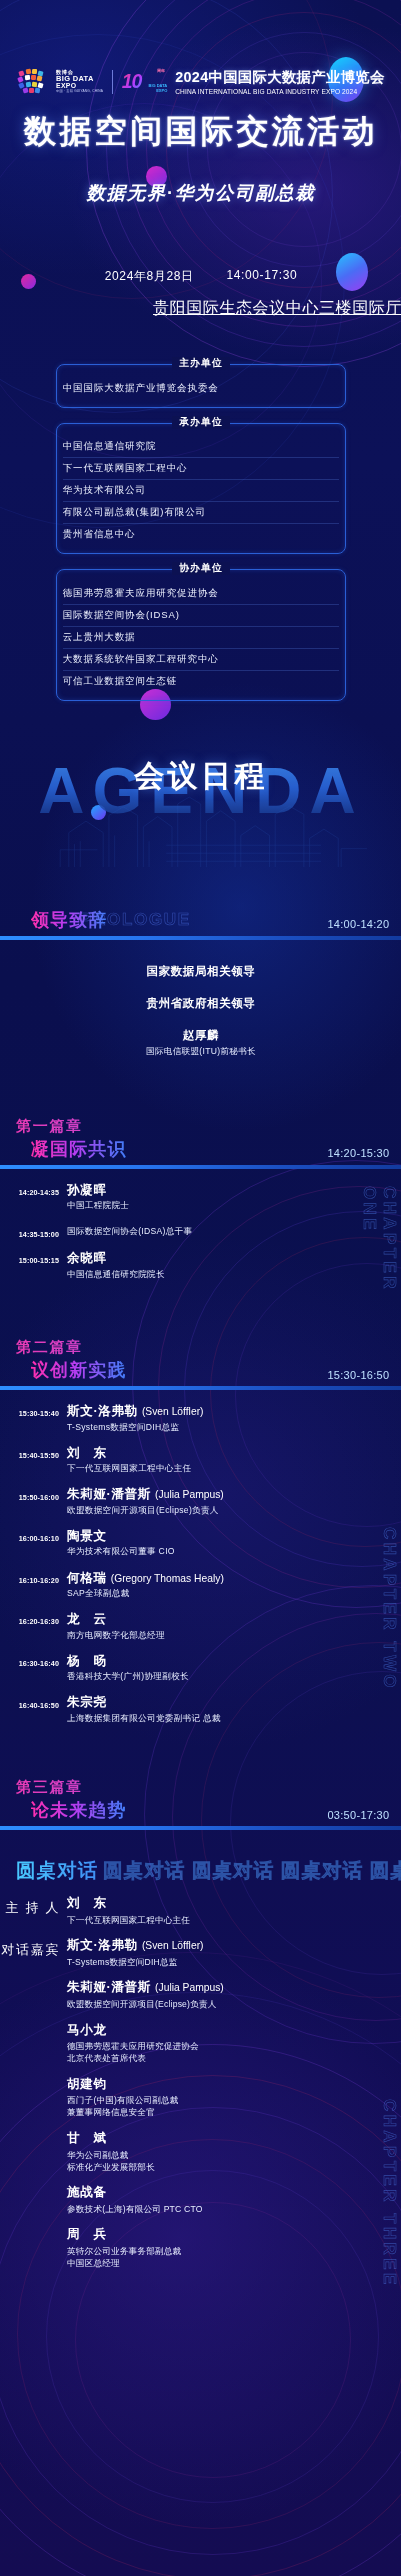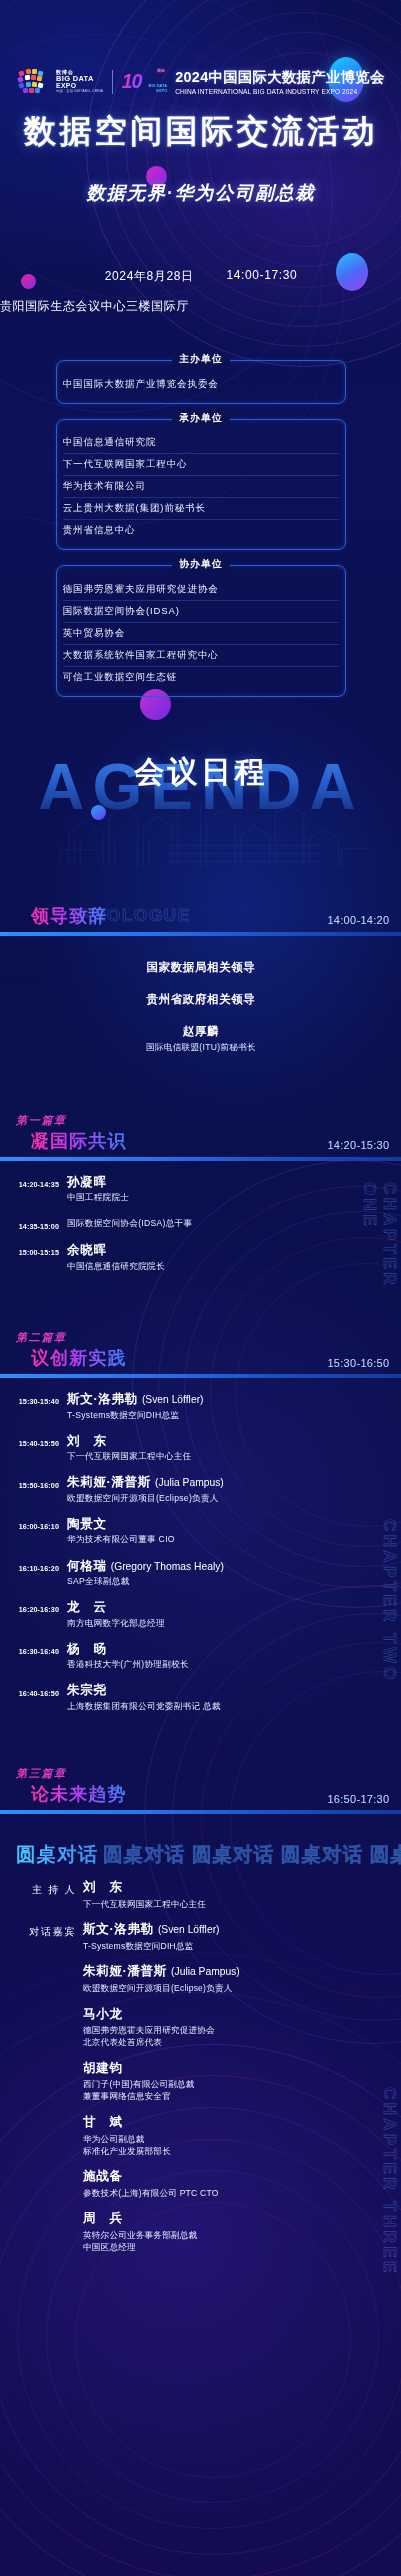--- a/index.html
+++ b/index.html
@@ -71,21 +71,21 @@
     text-shadow: 0 0 9.2px rgba(110,150,255,.6);
     white-space: nowrap;
   }
   .slogan .dot { font-style: normal; }
 
   
   .datetime {
     margin-top: 63px; text-align: center; font-size: 12px; letter-spacing: 0.6px;
     display:flex; justify-content:center; gap: 33px;
   }
-  .venue { margin-top: 12.6px; text-align: left; font-size: 12px; letter-spacing: 0.6px; }
+  .venue { margin-top: 12.6px; text-align: right; font-size: 16px; letter-spacing: 0.6px; text-decoration: underline; }
 
   
   .orgs { margin-top: 45px; padding: 0 56px; position: relative; z-index: 3;}
   .org-block { position: relative; margin-bottom: 15px; }
   .org-head {
     position: absolute; top: -6.9px; left: 0; right: 0;
     text-align: center; font-size: 9.8px; font-weight: bold; letter-spacing: 1.1px;
     z-index: 2;
   }
   .org-head span {
@@ -117,25 +117,24 @@
   .agenda-cn {
     position: relative; z-index: 2;
     font-size: 30px; font-weight: bold; letter-spacing: 3.4px;
     text-shadow: 0 0 10.3px rgba(80,140,255,.6);
   }
 
   
   .section { position: relative; margin-top: 17px; }
   .sec-head { position: relative; padding: 0 9.2px 0 16px; }
   .sec-chapter {
-    font-size: 11px; font-weight: bold; letter-spacing: 1.7px;
+    font-size: 15px; font-weight: bold; letter-spacing: 1.7px;
     background: linear-gradient(90deg,#e93ab5 0%,#9a4ff0 55%,#4f7ef5 100%);
     -webkit-background-clip: text; background-clip: text; color: transparent;
     margin-bottom: 1.1px;
-    font-style: italic;
   }
   .sec-title-row { display: flex; align-items: flex-end; justify-content: space-between; position: relative; }
   .sec-title {
     font-size: 18px; font-weight: bold; letter-spacing: 1.1px;
     background: linear-gradient(90deg,#ff2fae 0%,#b63cf0 45%,#3f7ef8 100%);
     -webkit-background-clip: text; background-clip: text; color: transparent;
     position: relative; z-index: 3; margin-left: 15px;
   }
   .sec-ghost {
     position: absolute; left: 72px; bottom: 1.1px; z-index: 1;
@@ -187,21 +186,21 @@
   }
   .rt-repeat {
     position: absolute; left: 103px; top: 0; white-space: nowrap;
     font-size: 19.5px; font-weight: bold; letter-spacing: 1.1px;
     color: transparent; -webkit-text-stroke: 0.6px rgba(70,140,235,.55);
   }
   .rt-list { padding: 8px 0 34px 0; }
   .rt-row { display: flex; align-items: flex-start; padding-bottom: 11.5px; }
   .rt-label {
     width: 67px; flex: 0 0 67px; text-align: right; padding-right: 6.9px;
-    font-size: 10px; letter-spacing: 1.7px; padding-top: 4px; margin-left: 16px;
+    font-size: 13px; letter-spacing: 1.7px; padding-top: 4px;
   }
   .rt-body { flex: 1; }
   .rt-name { font-size: 12.6px; font-weight: bold; letter-spacing: 0.6px; }
   .rt-name .en { font-size: 10.3px; font-weight: normal; letter-spacing: 0; }
   .rt-role { font-size: 8.6px; color: #e8eeff; letter-spacing: 0.2px; margin-top: 1.7px; line-height: 1.4; }
   .rt-role div { white-space: pre-line; }
 
   .skyline { position: absolute; left:0; right:0; bottom:0; height: 149px; opacity: .35; pointer-events:none; }
 </style>
 </head>
@@ -311,31 +310,31 @@
         <div class="org-item">中国国际大数据产业博览会执委会</div>
       </div>
     </div>
 
     <div class="org-block">
       <div class="org-head"><span>承办单位</span></div>
       <div class="org-box">
         <div class="org-item">中国信息通信研究院</div>
         <div class="org-item">下一代互联网国家工程中心</div>
         <div class="org-item">华为技术有限公司</div>
-        <div class="org-item">云上贵州大数据(集团)前秘书长</div>
+        <div class="org-item">有限公司副总裁(集团)有限公司</div>
         <div class="org-item">贵州省信息中心</div>
       </div>
     </div>
 
     <div class="org-block">
       <div class="org-head"><span>协办单位</span></div>
       <div class="org-box">
         <div class="org-item">德国弗劳恩霍夫应用研究促进协会</div>
         <div class="org-item">国际数据空间协会(IDSA)</div>
-        <div class="org-item">英中贸易协会</div>
+        <div class="org-item">云上贵州大数据</div>
         <div class="org-item">大数据系统软件国家工程研究中心</div>
         <div class="org-item">可信工业数据空间生态链</div>
       </div>
     </div>
   </div>
 
   <div class="agenda-wrap">
     <div class="agenda-ghost">AGENDA</div>
     <div class="agenda-cn">会议日程</div>
   </div>
@@ -465,21 +464,21 @@
       </div>
     </div>
   </div>
 
   <div class="section" style="margin-top:38px;">
     <div class="side-word" style="top:321px;">CHAPTER THREE</div>
     <div class="sec-head">
       <div class="sec-chapter">第三篇章</div>
       <div class="sec-title-row">
         <div class="sec-title">论未来趋势</div>
-        <div class="sec-time">16:50-17:30</div>
+        <div class="sec-time">03:50-17:30</div>
       </div>
     </div>
     <div class="sec-rule"></div>
 
     <div class="rt-banner">
       <div class="rt-repeat">圆桌对话 圆桌对话 圆桌对话 圆桌对话</div>
       <div class="rt-main">圆桌对话</div>
     </div>
 
     <div class="rt-list">

